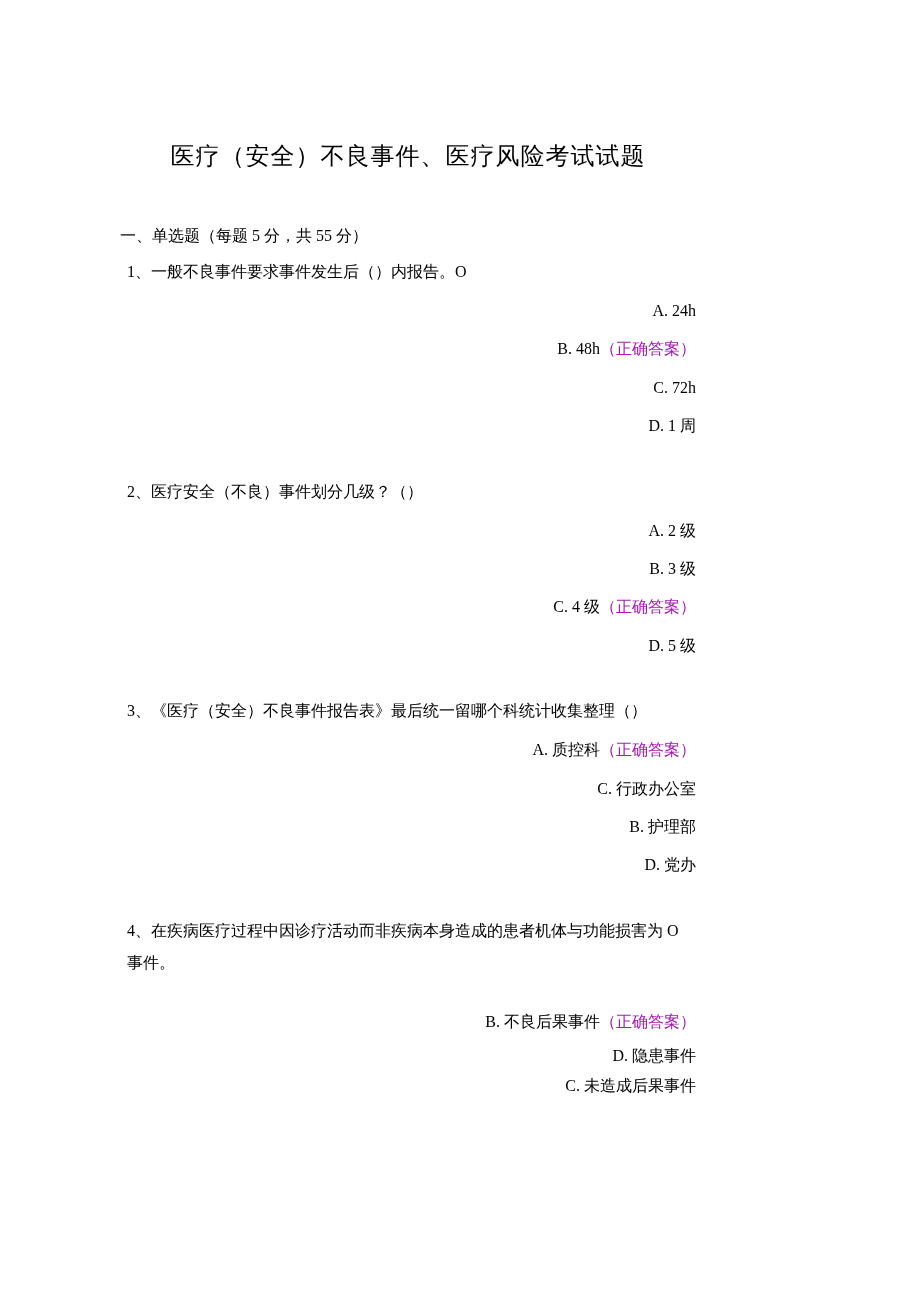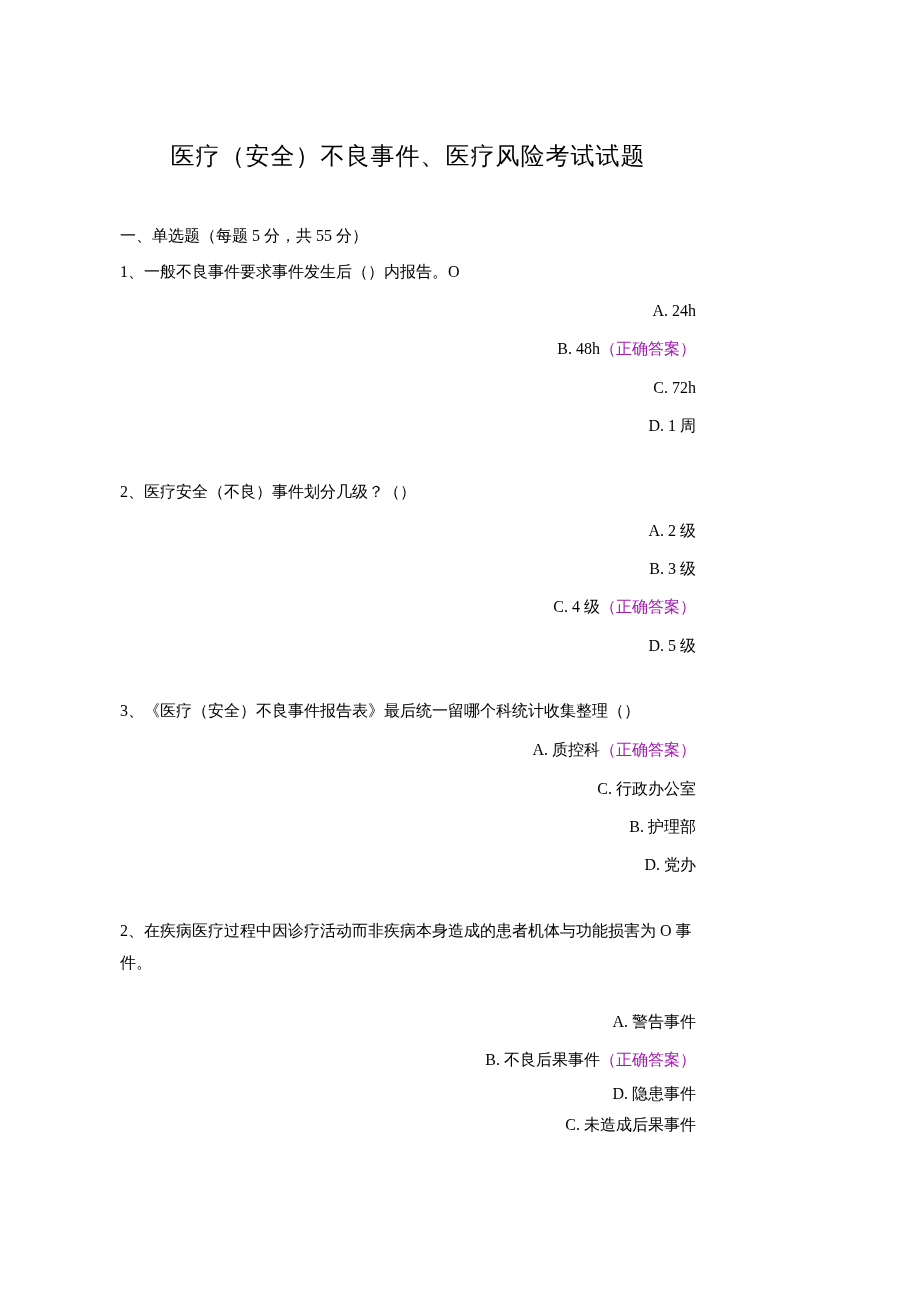--- a/index.html
+++ b/index.html
@@ -24,20 +24,21 @@
     }
     .section-heading {
       font-size: 16px;
       margin-bottom: 4px;
       line-height: 2.0;
     }
     .question {
       font-size: 16px;
       line-height: 2.0;
       margin-bottom: 4px;
+      margin-left: 7px;
     }
     .option {
       font-size: 16px;
       line-height: 2.4;
       text-align: right;
     }
     .option.tight {
       line-height: 1.9;
     }
     .answer-tag {
@@ -82,22 +83,21 @@
   <div class="question">3、《医疗（安全）不良事件报告表》最后统一留哪个科统计收集整理（）</div>
   <div class="option">
     <span>A. 质控科</span><span class="answer-tag">（正确答案）</span>
   </div>
   <div class="option">C. 行政办公室</div>
   <div class="option">B. 护理部</div>
   <div class="option">D. 党办</div>
 
   <div class="gap"></div>
 
-  <div class="question">2、在疾病医疗过程中因诊疗活动而非疾病本身造成的患者机体与功能损害为 O 事件。</div>
+  <div class="question">4、在疾病医疗过程中因诊疗活动而非疾病本身造成的患者机体与功能损害为 O 事件。</div>
   <div class="gap-small"></div>
-  <div class="option">A. 警告事件</div>
   <div class="option">
     <span>B. 不良后果事件</span><span class="answer-tag">（正确答案）</span>
   </div>
   <div class="option tight">D. 隐患事件</div>
   <div class="option tight">C. 未造成后果事件</div>
 
 </div>
 
 </body></html>

